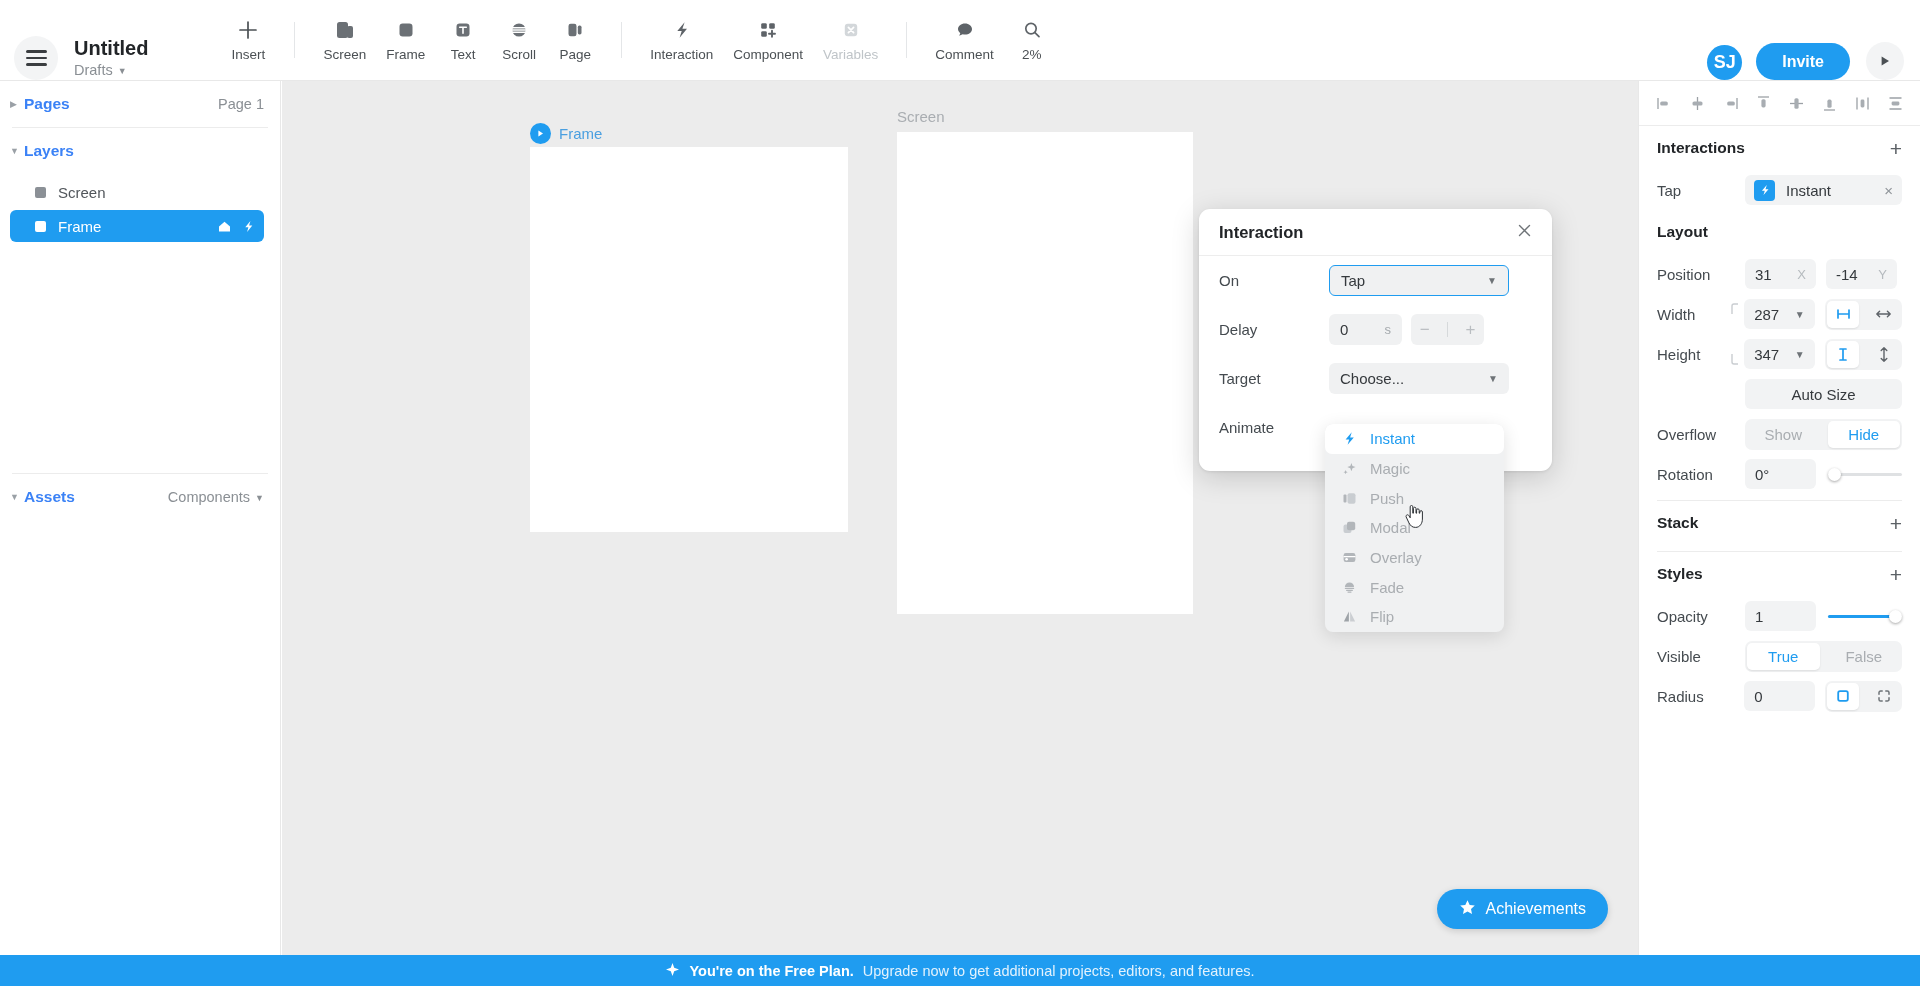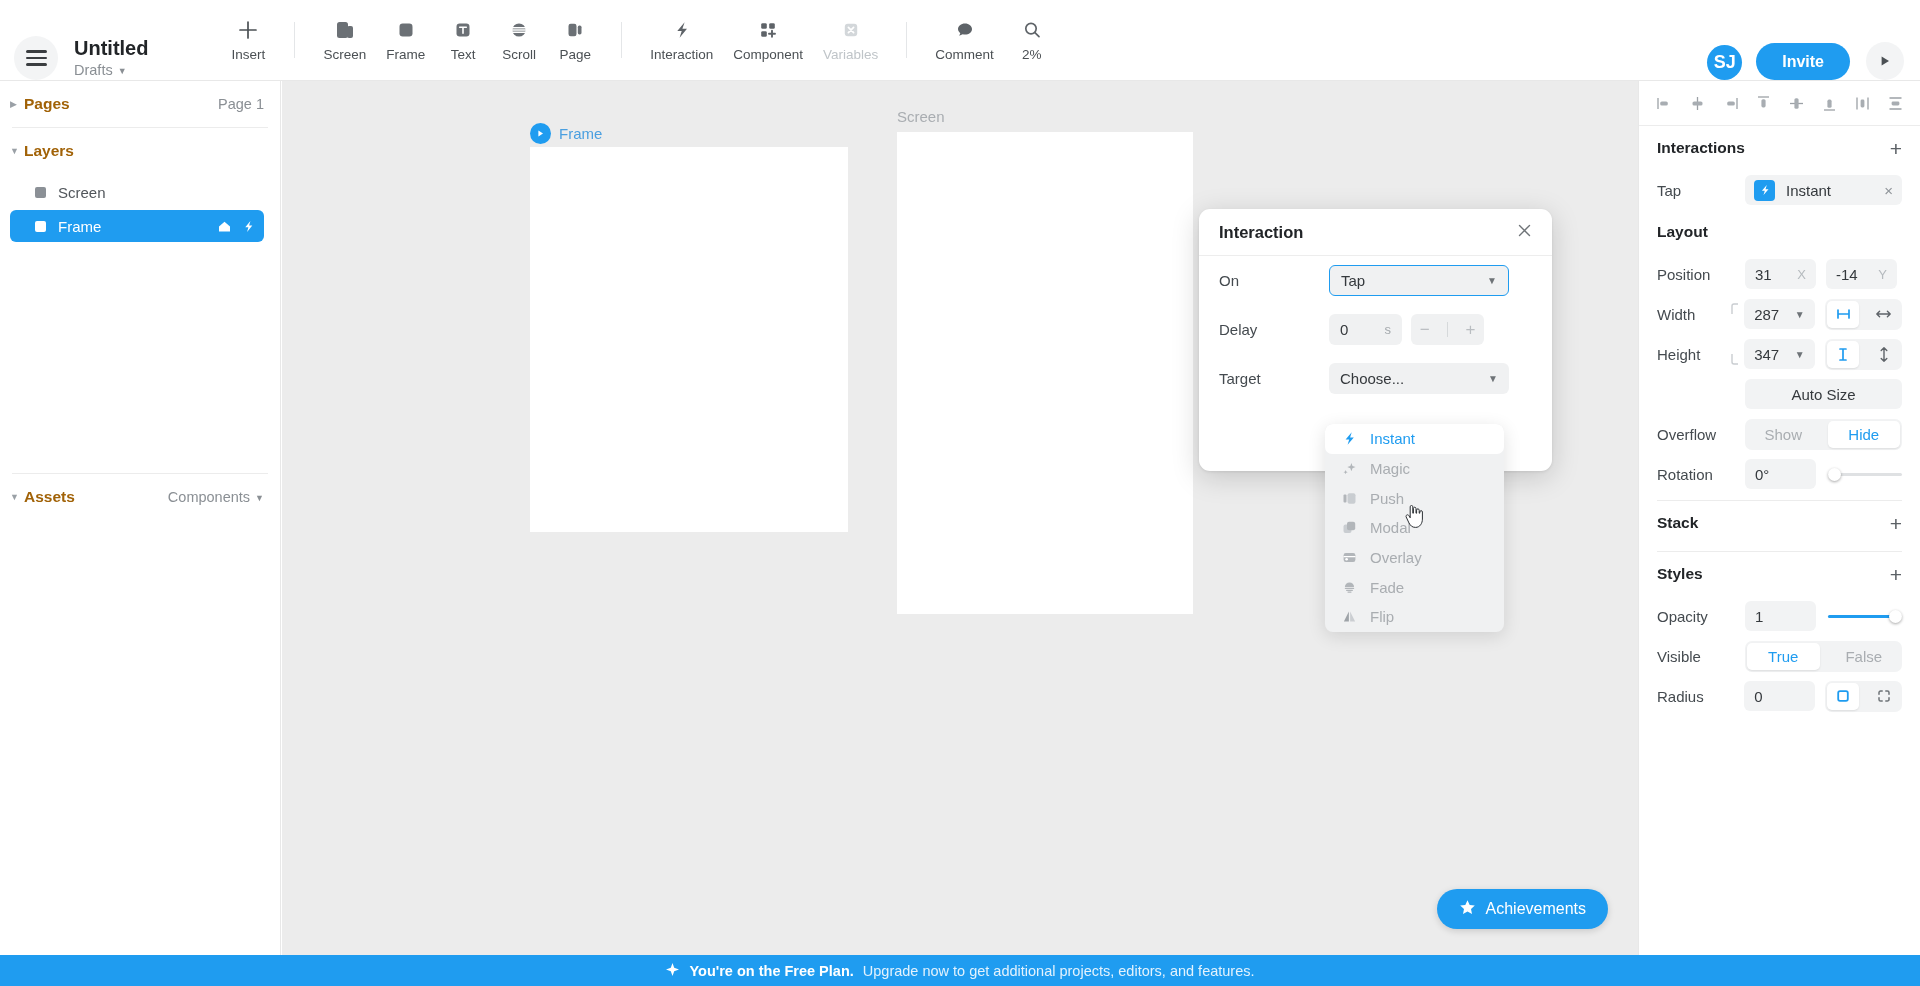--- a/index.html
+++ b/index.html
@@ -56,21 +56,21 @@
 
   
   .leftpanel {
     position: absolute; left: 0; top: 81px; width: 281px; bottom: 31px;
     background: #fff; border-right: 1px solid #e8e8e8;
   }
   .sec-head {
     display: flex; align-items: center; height: 46px; padding: 0 16px 0 10px; cursor: pointer;
   }
   .tri { width: 14px; font-size: 9px; color: #9aa0a6; display:inline-block; }
-  .sec-title { font-size: 15.5px; font-weight: bold; color: #a16207; }
+  .sec-title { font-size: 15.5px; font-weight: bold; color: #3b82f6; }
   .sec-right { margin-left: auto; font-size: 14.5px; color: #8a8f94; display:flex; align-items:center; gap:5px;}
   .hr { height: 1px; background: #ececec; margin: 0 12px; }
 
   .layer-row {
     display: flex; align-items: center; height: 32px; margin: 2px 16px 2px 10px;
     border-radius: 6px; padding-left: 25px; cursor: pointer;
   }
   .layer-row.selected { background: #1f9cf0; }
   .layer-sq { width: 11px; height: 11px; border-radius: 2px; background: #8b9096; margin-right: 12px; }
   .layer-row.selected .layer-sq { background: #ffffff; }
@@ -446,20 +446,23 @@
     </div>
 
     <div class="dlg-row">
       <span class="dlg-lbl">Target</span>
       <div class="ctl-select">
         <span>Choose...</span>
         <span class="chev">▼</span>
       </div>
     </div>
 
+    <div class="dlg-row">
+      <span class="dlg-lbl">Animate</span>
+    </div>
   </div>
 
   <div class="animate-menu">
     <div class="am-item active">
       <span class="am-ic">
         <svg width="15" height="15" viewBox="0 0 15 15">
             <path d="M9.7 1.2 3.6 8.4h3.6l-1.6 5.4 6.2-7.3H8.1z" fill="#1f9cf0"></path>
           </svg>
       </span>
       <span>Instant</span>

